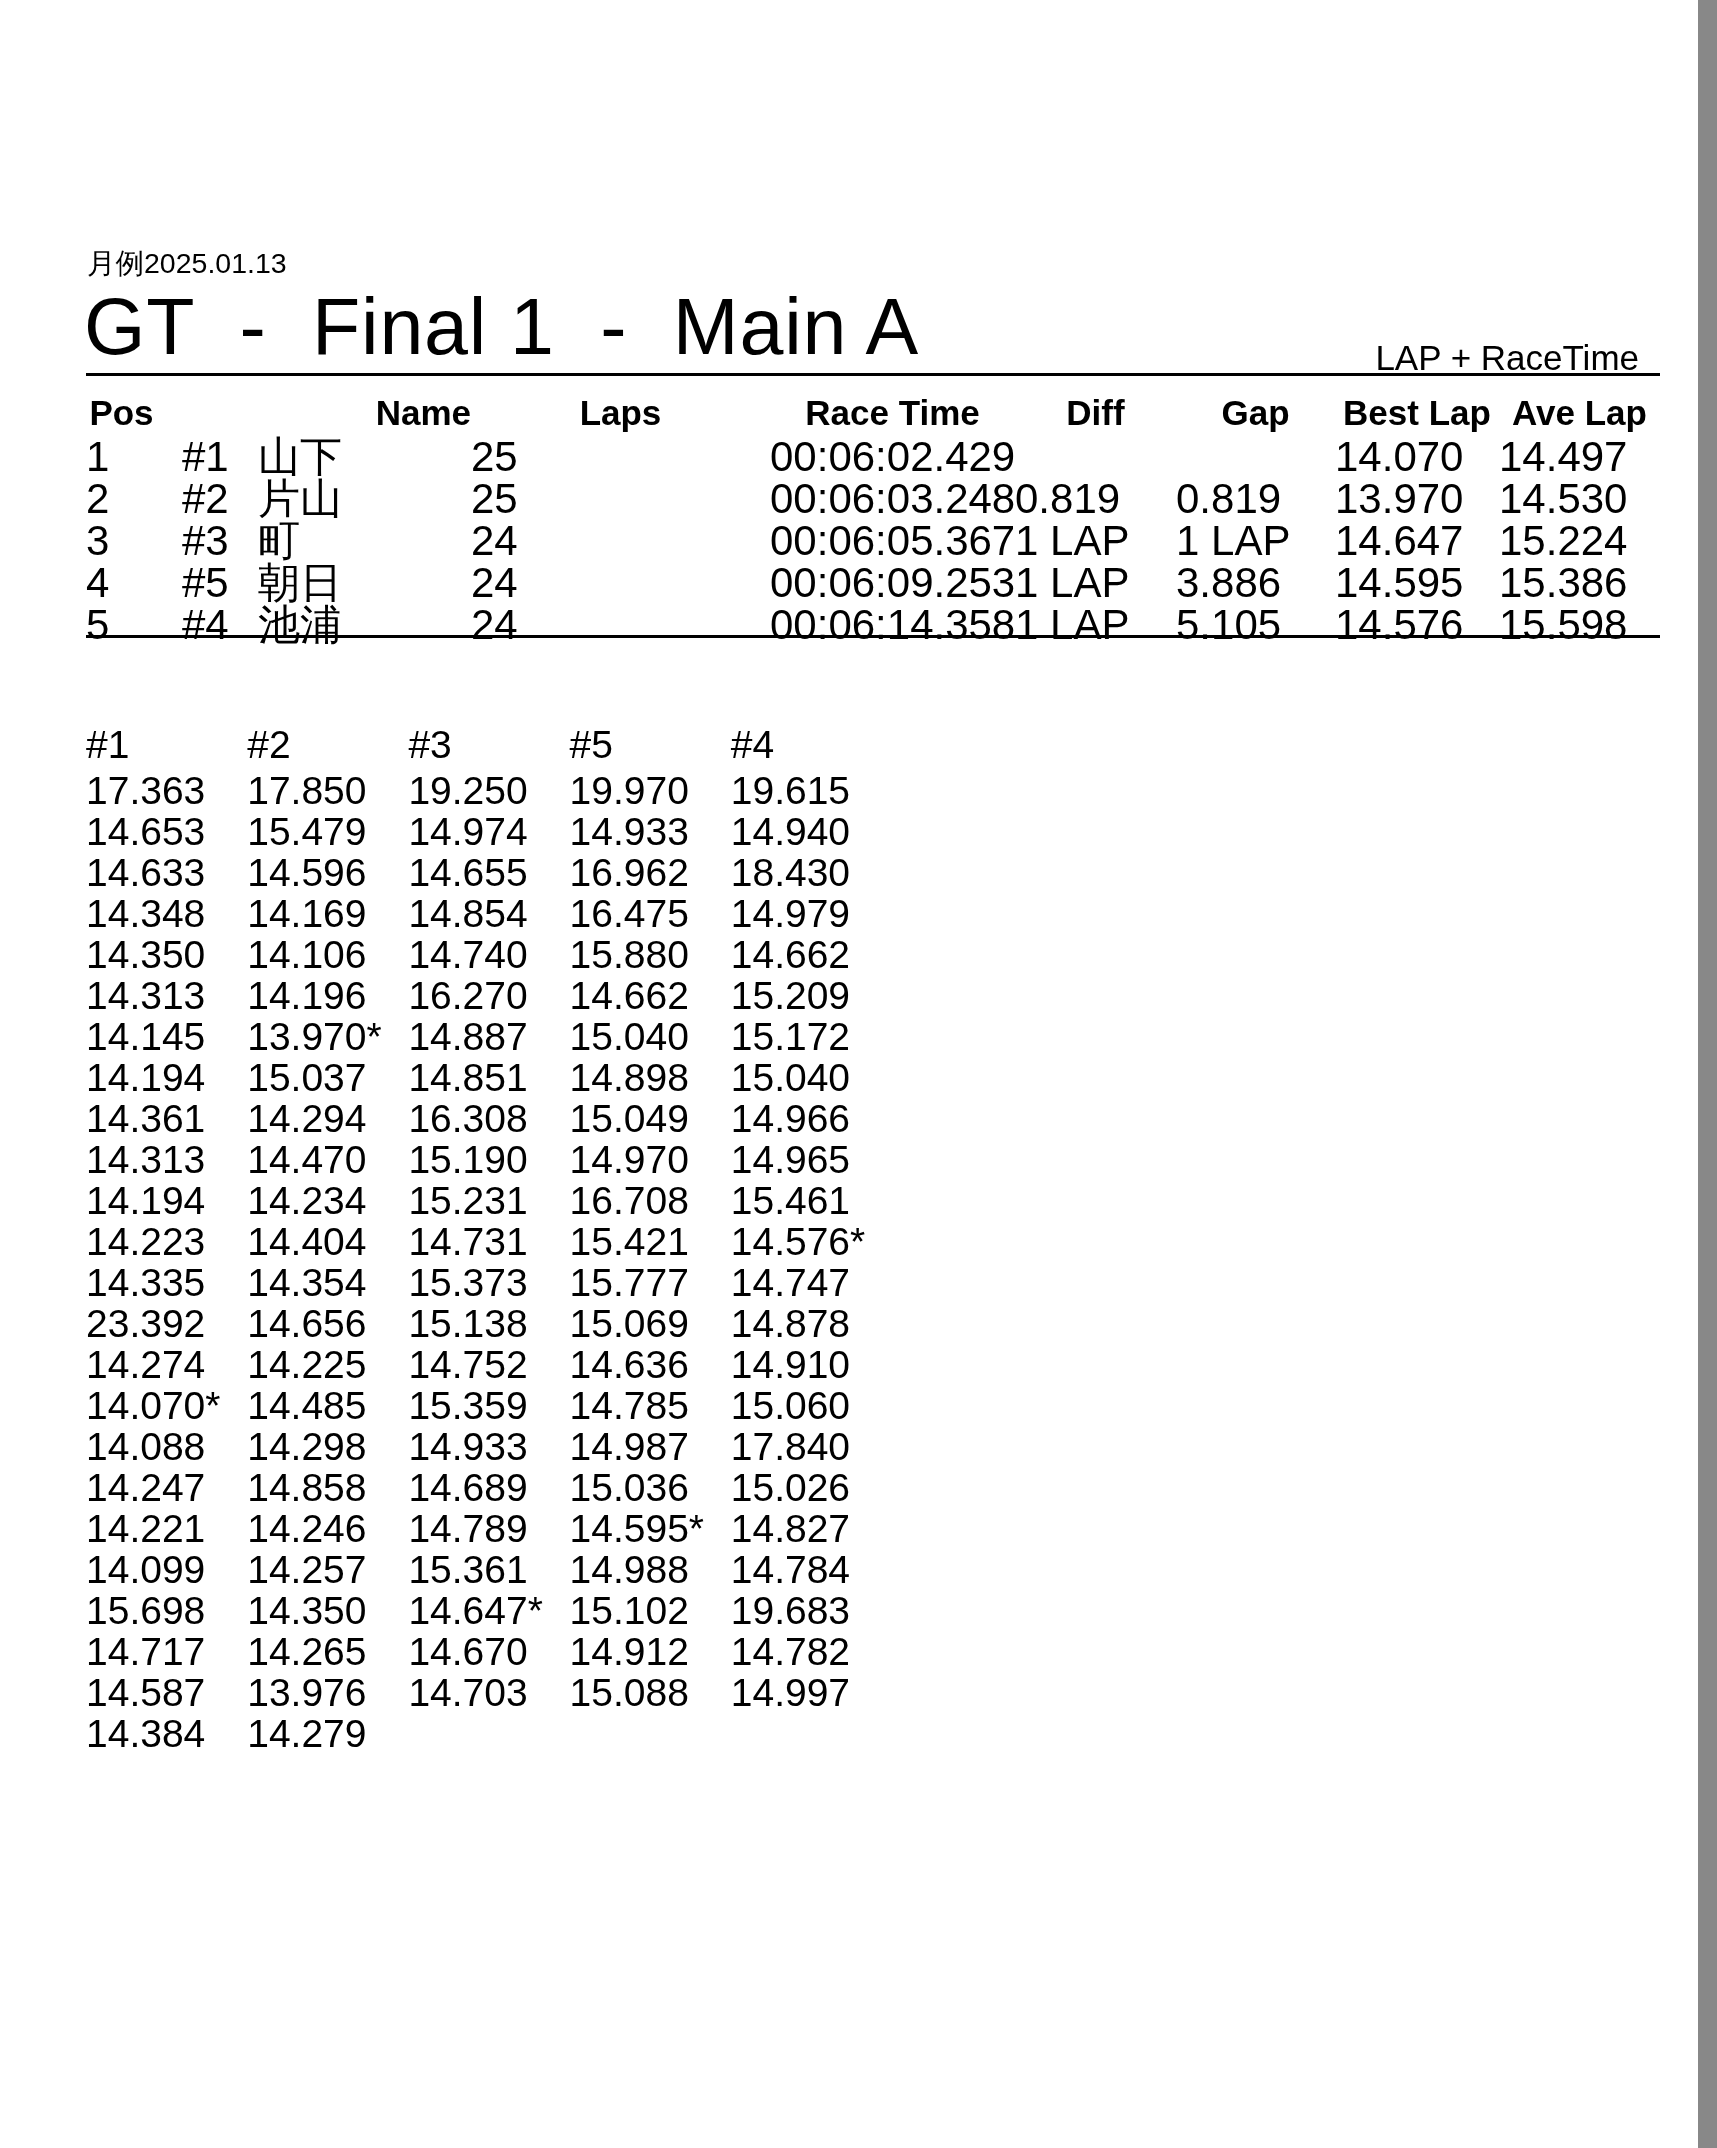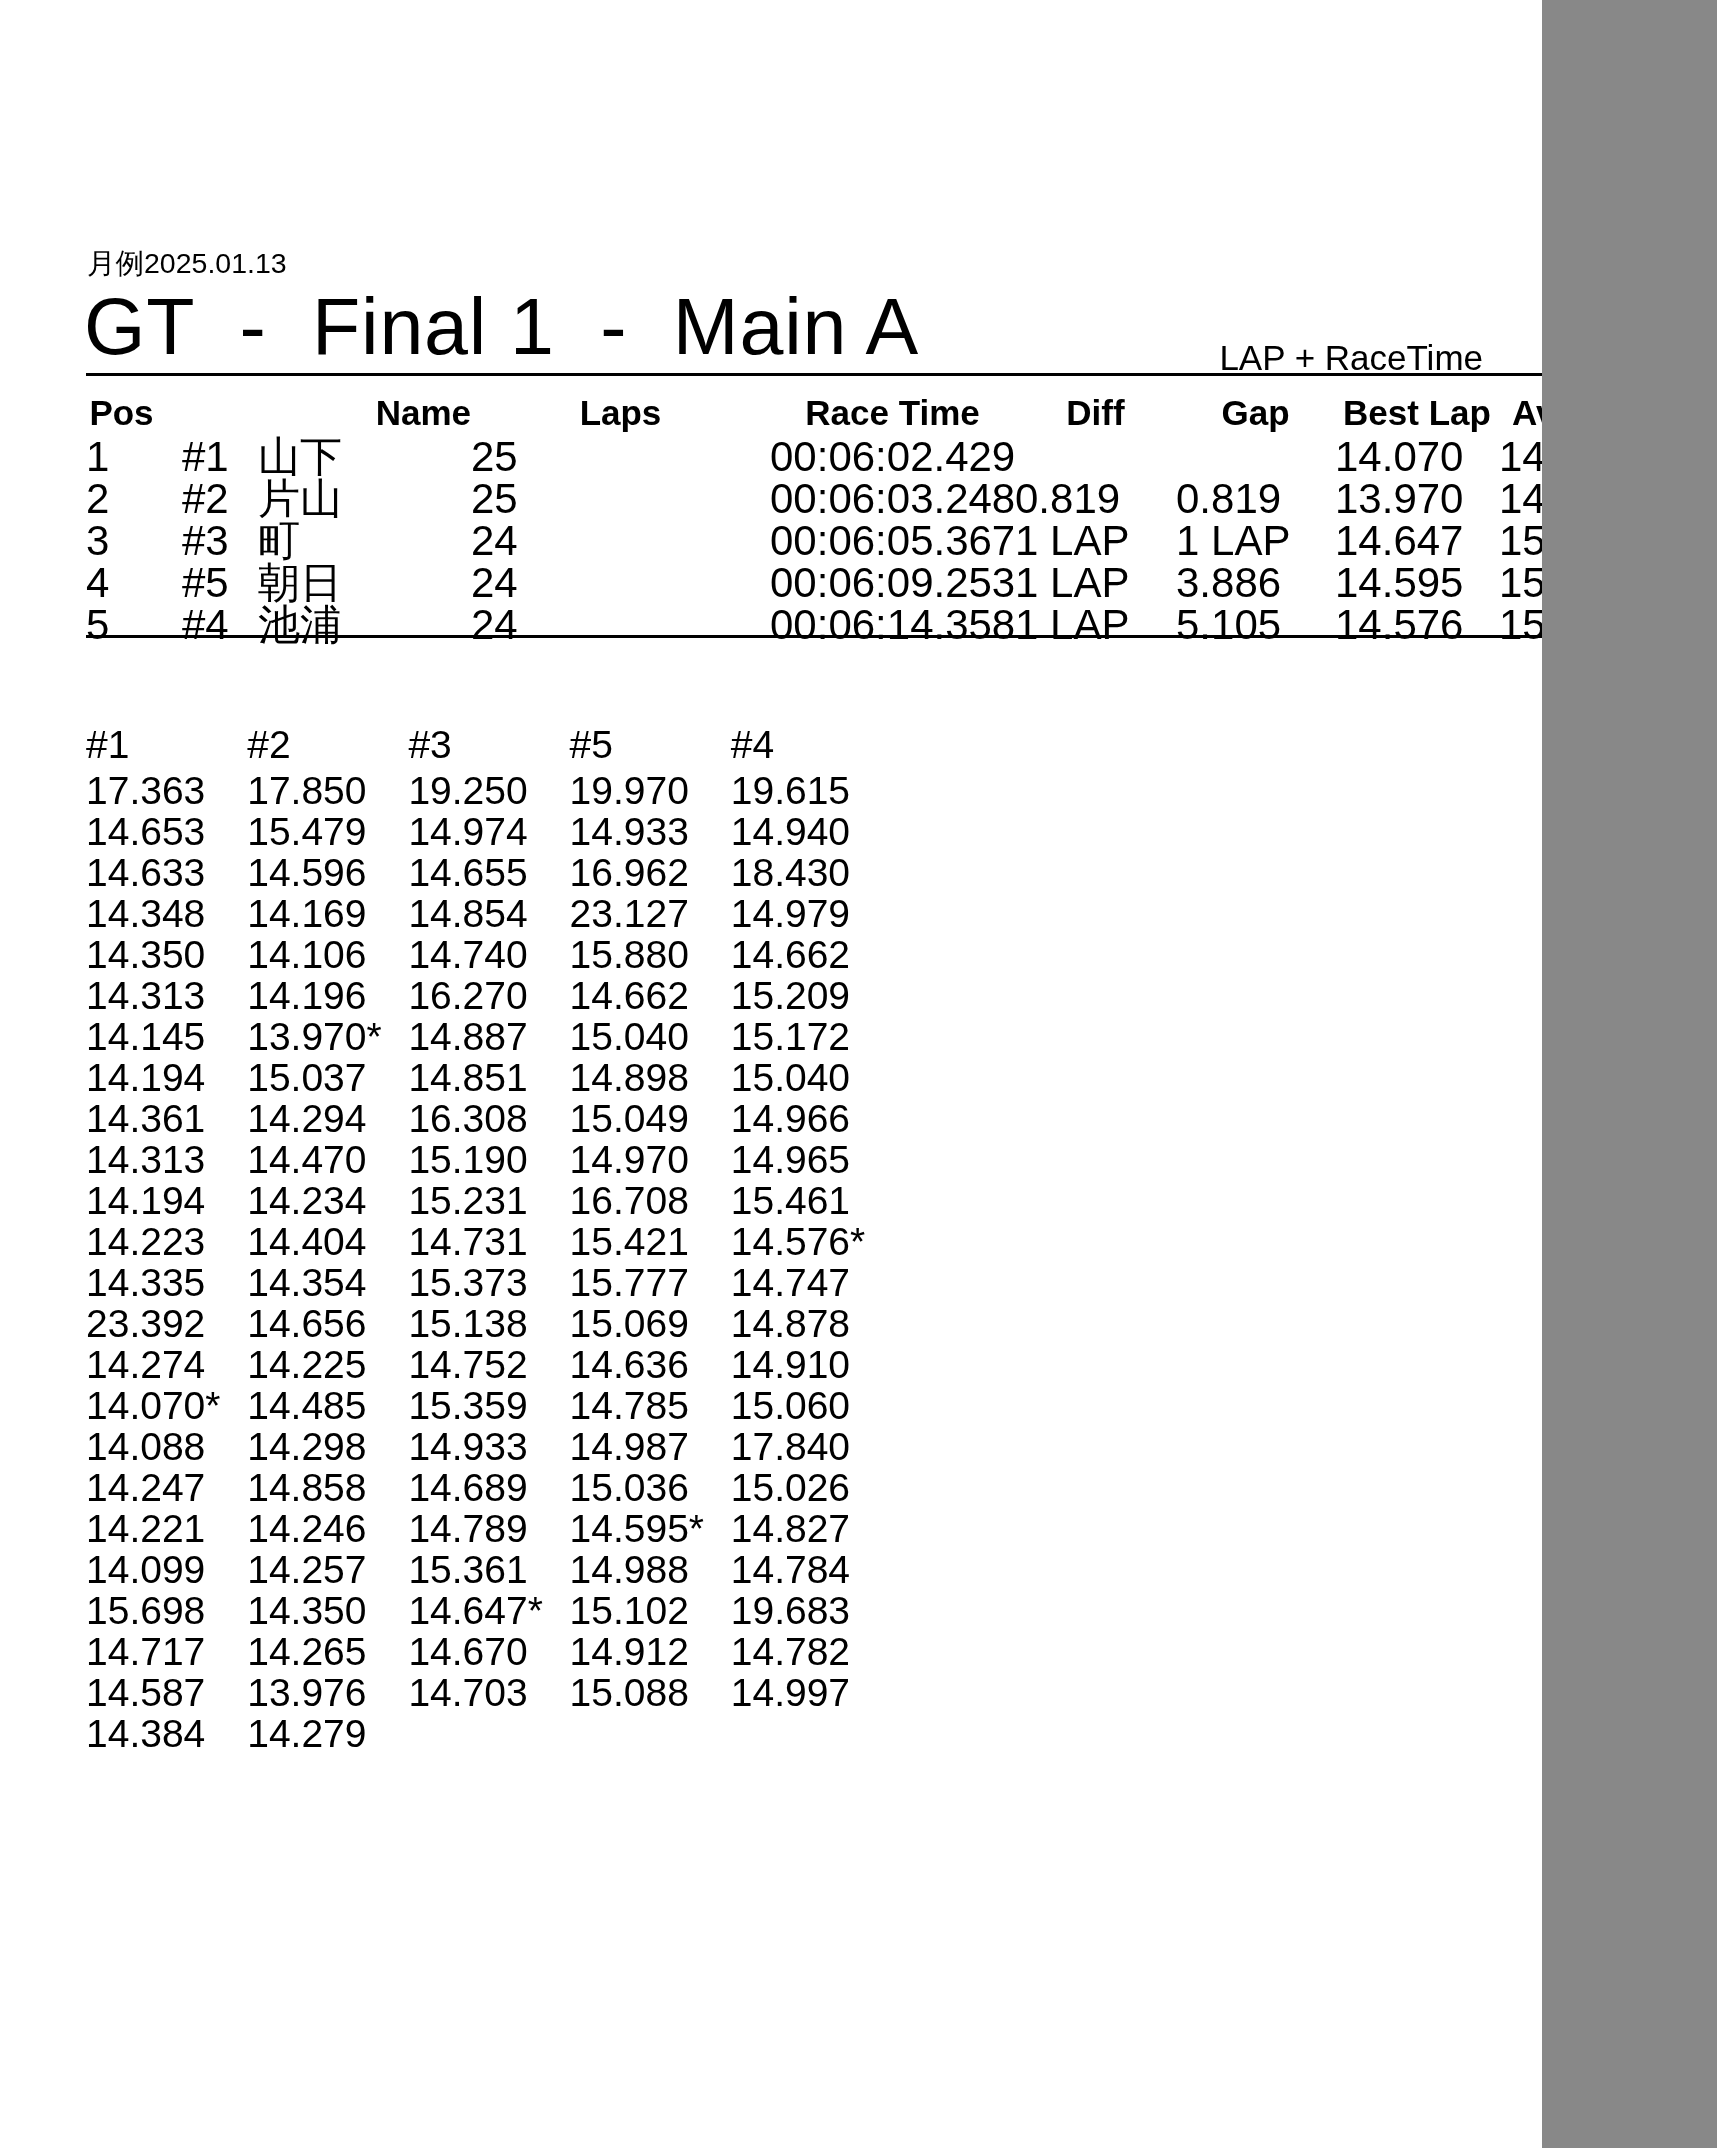--- a/index.html
+++ b/index.html
@@ -1,18 +1,18 @@
 <!DOCTYPE html>
 <html style="font-size:13.4px"><head>
 <meta charset="utf-8">
 <style>
   html, body { margin: 0; padding: 0; background: #888; }
   .page {
     position: relative;
-    width: 1542px;
+    width: 1698px;
     height: 2148px;
     background: #ffffff;
     font-family: "Liberation Sans", "DejaVu Sans", sans-serif;
     color: #000000;
     overflow: hidden;
   }
   .event-date {
     position: absolute;
     left: 87px;
     top: 248px;
@@ -242,21 +242,21 @@
           <td>14.633</td>
           <td>14.596</td>
           <td>14.655</td>
           <td>16.962</td>
           <td>18.430</td>
         </tr>
         <tr>
           <td>14.348</td>
           <td>14.169</td>
           <td>14.854</td>
-          <td>23.127</td>
+          <td>16.475</td>
           <td>14.979</td>
         </tr>
         <tr>
           <td>14.350</td>
           <td>14.106</td>
           <td>14.740</td>
           <td>15.880</td>
           <td>14.662</td>
         </tr>
         <tr>

